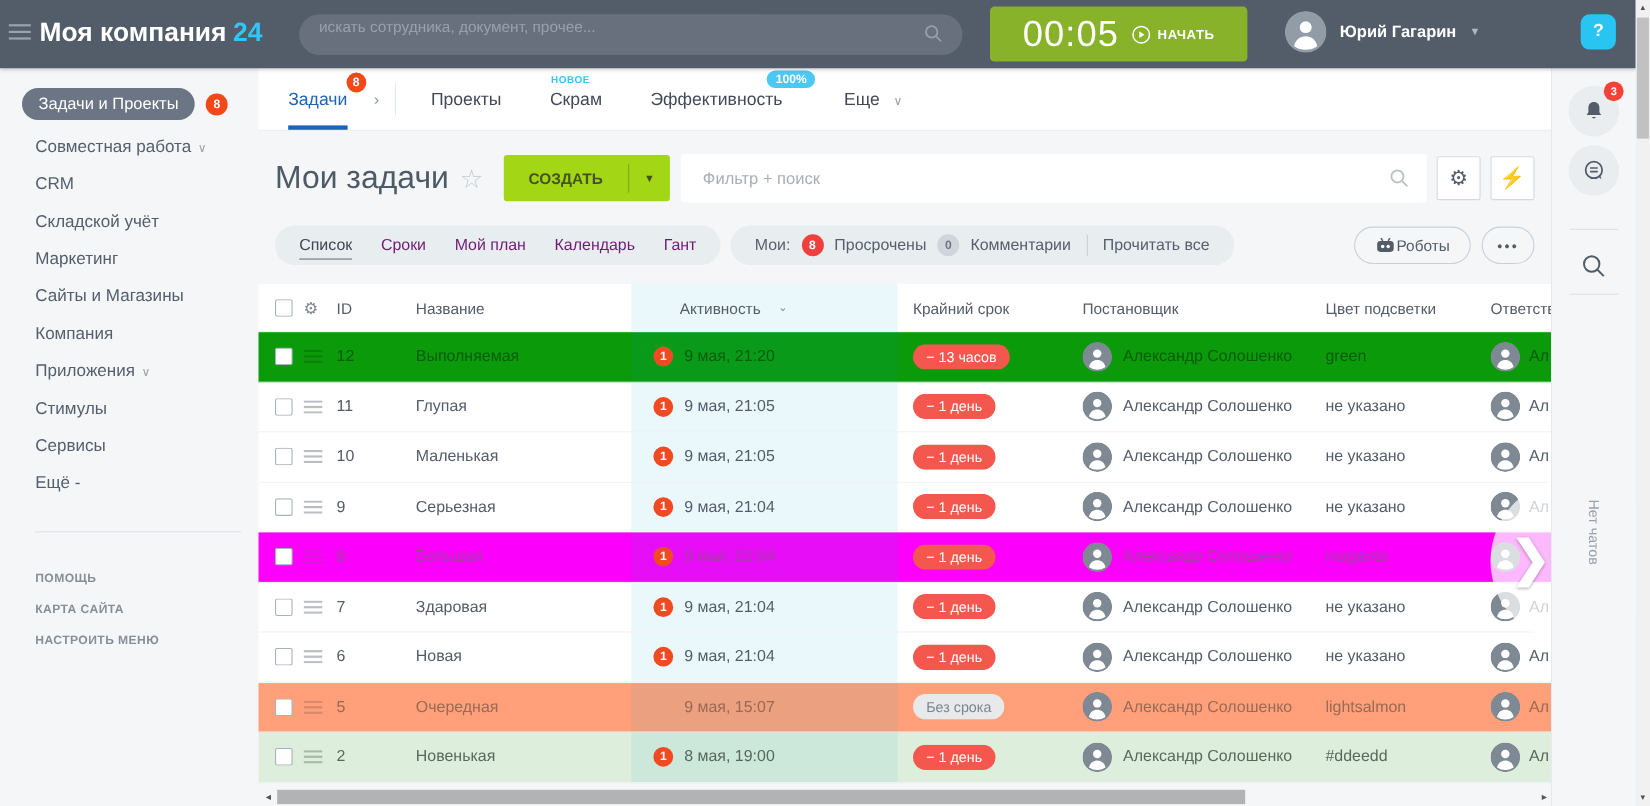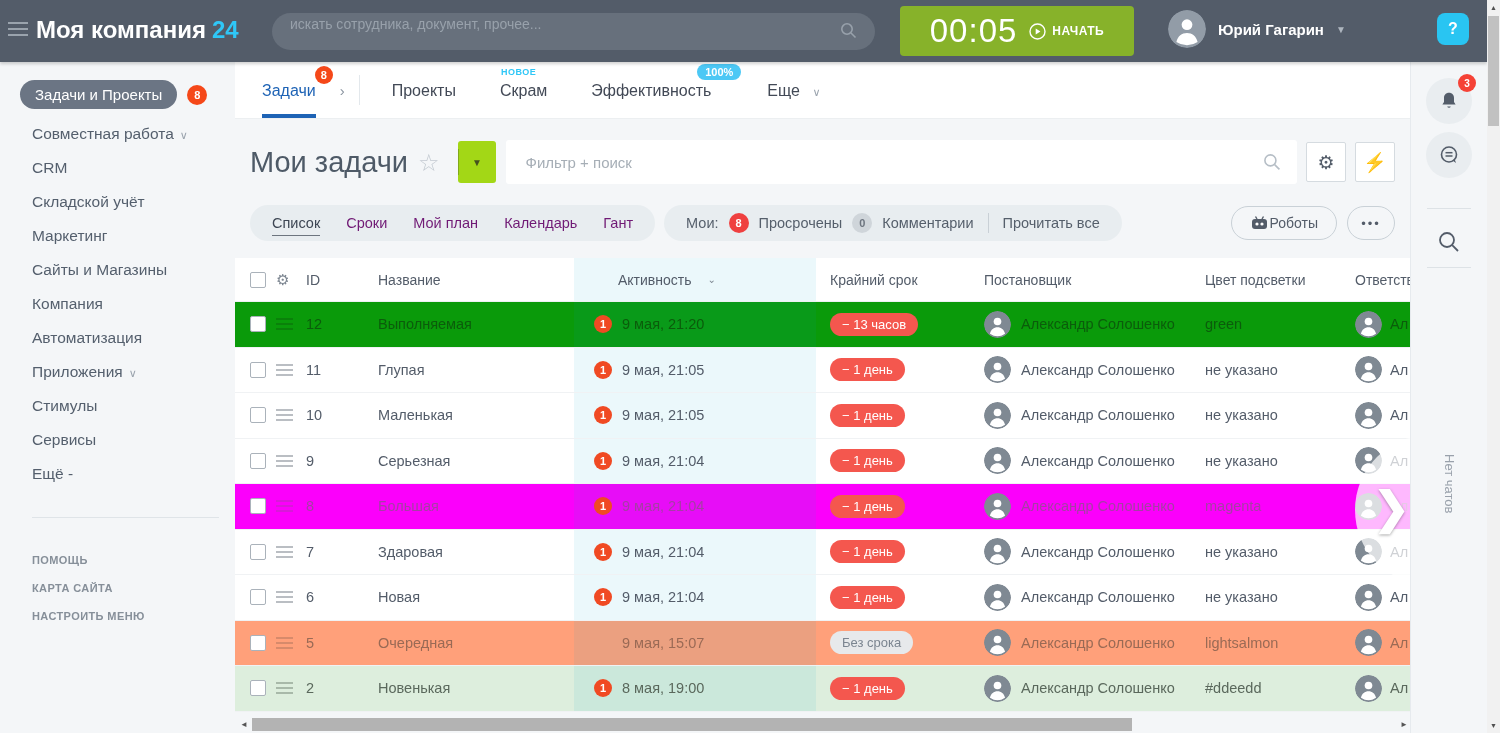--- a/index.html
+++ b/index.html
@@ -187,21 +187,20 @@
   <div class="side-pill-row">
     <span class="side-pill">Задачи и Проекты</span>
     <span class="badge-orange">8</span>
   </div>
   <div class="side-item"><span>Совместная работа</span><span class="chev">∨</span></div>
   <div class="side-item"><span>CRM</span></div>
   <div class="side-item"><span>Складской учёт</span></div>
   <div class="side-item"><span>Маркетинг</span></div>
   <div class="side-item"><span>Сайты и Магазины</span></div>
   <div class="side-item"><span>Компания</span></div>
-  <div class="side-item"><span>Автоматизация</span></div>
   <div class="side-item"><span>Приложения</span><span class="chev">∨</span></div>
   <div class="side-item"><span>Стимулы</span></div>
   <div class="side-item"><span>Сервисы</span></div>
   <div class="side-item"><span>Ещё -</span></div>
   <div class="side-divider"></div>
   <div class="side-link">ПОМОЩЬ</div>
   <div class="side-link">КАРТА САЙТА</div>
   <div class="side-link">НАСТРОИТЬ МЕНЮ</div>
 </div>
 
@@ -226,20 +225,21 @@
     <span class="tab" style="margin-left:56px;">
       <span>Еще</span>
       <span class="chev">∨</span>
     </span>
   </div>
 
   <div class="title-row">
     <span class="page-title">Мои задачи</span>
     <span class="star">☆</span>
     <span class="create-btn">
+      <span class="lbl">СОЗДАТЬ</span>
       <span class="split"></span>
       <span class="dd">▼</span>
     </span>
     <span class="filter-wrap">
       <input class="filter-input" placeholder="Фильтр + поиск" style="">
       <span class="filter-ico">
         <svg width="18" height="18" viewBox="0 0 17 17">
             <circle cx="7" cy="7" r="5.2" fill="none" stroke="#b6bec6" stroke-width="1.5"></circle>
             <line x1="11" y1="11" x2="15.5" y2="15.5" stroke="#b6bec6" stroke-width="1.5"></line>
           </svg>

